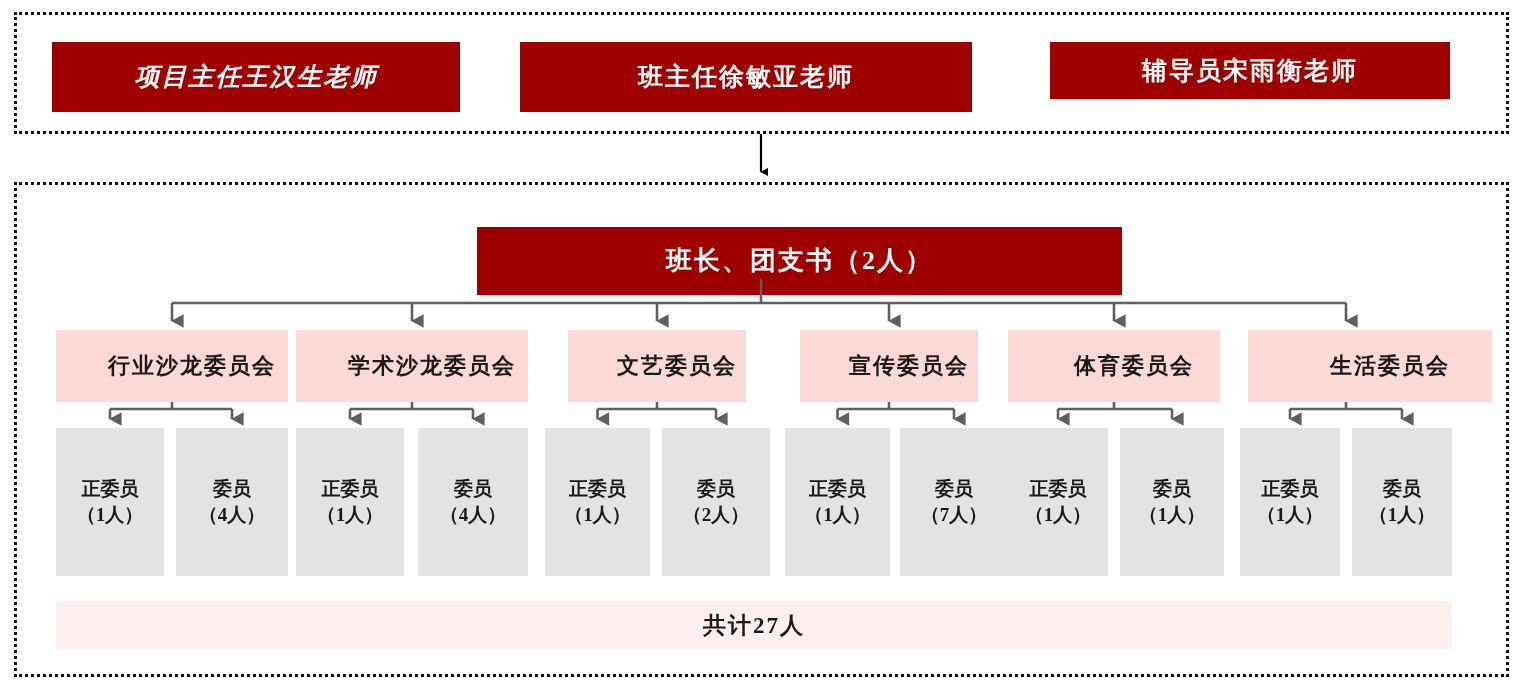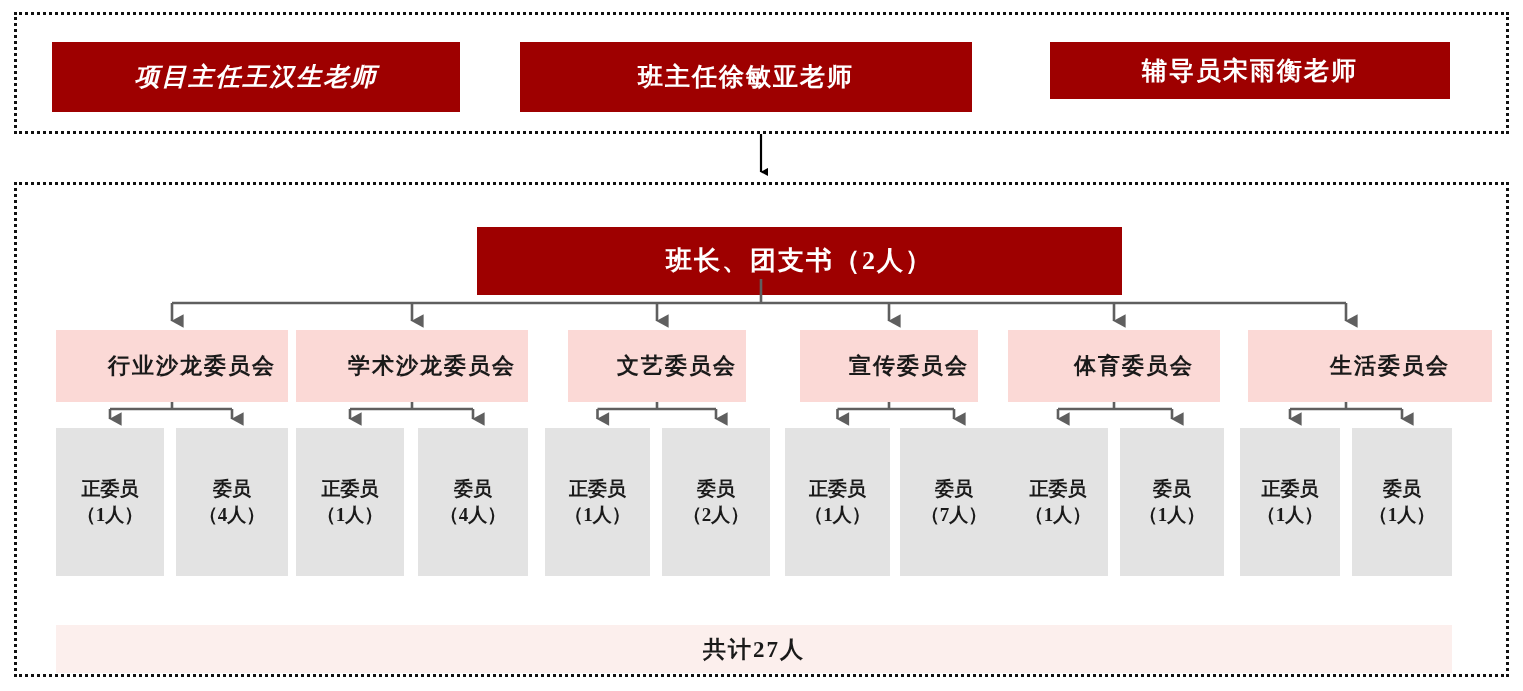--- a/index.html
+++ b/index.html
@@ -110,21 +110,20 @@
     width: 1396px;
     height: 48px;
     background: #FCEFED;
     color: #1a1a1a;
     display: flex;
     align-items: center;
     justify-content: center;
     font-size: 23px;
     font-weight: bold;
     letter-spacing: 2px;
-    margin-top: 24px;
   }
 
   
   .connector-svg {
     position: absolute;
     left: 0;
     top: 0;
     width: 1523px;
     height: 691px;
     pointer-events: none;

